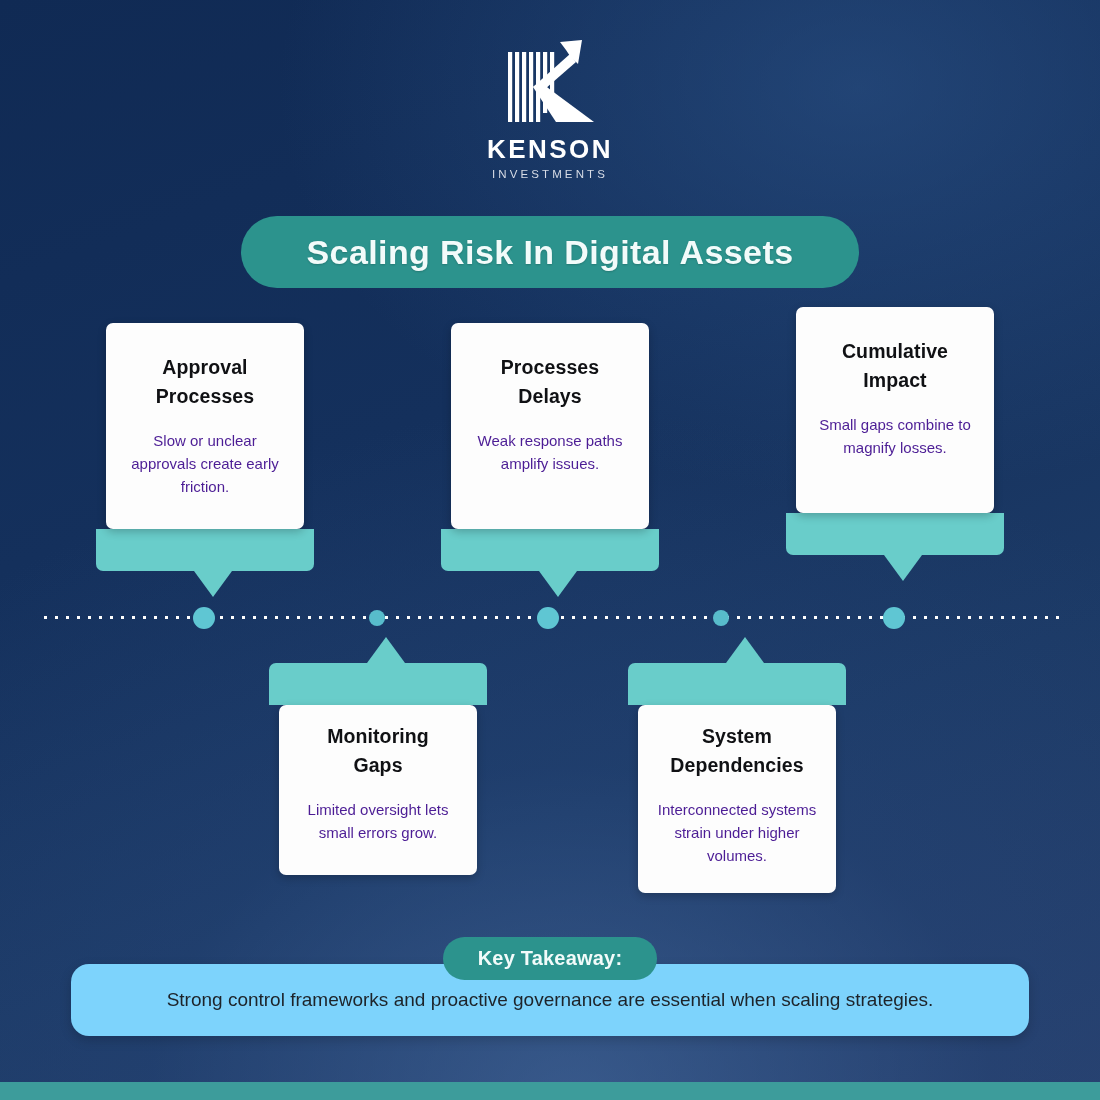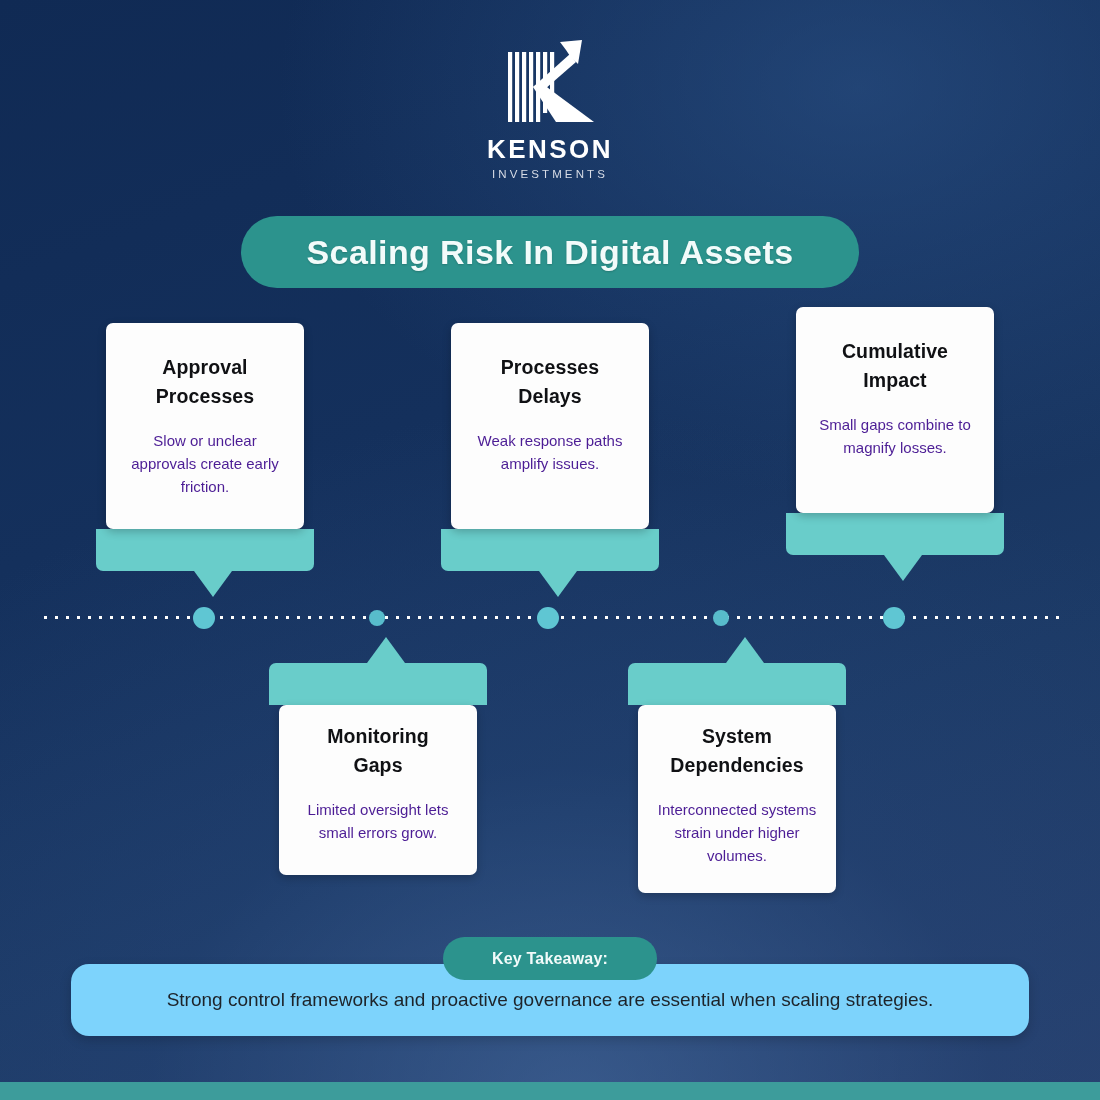--- a/index.html
+++ b/index.html
@@ -110,21 +110,21 @@
   #card-3 { left:279px; top:663px; }
   #card-4 { left:624px; top:663px;margin-left:14px; }
 
   
   #takeaway-pill {
     position:absolute; left:443px; top:937px; width:214px; height:43px;
     background:#2c938d; border-radius:22px; z-index:3;
     display:flex; align-items:center; justify-content:center;
   }
   #takeaway-pill .txt {
-    color:#f2fbfa; font-weight:bold; font-size:16px; letter-spacing:0.2px;
+    color:#f2fbfa; font-weight:bold; font-size:20px; letter-spacing:0.2px;
   }
   #takeaway-box {
     position:absolute; left:71px; top:964px; width:958px; height:72px;
     background:#7dd3fc; border-radius:18px; z-index:2;
     display:flex; align-items:center; justify-content:center;
     box-shadow:0 4px 12px rgba(0,0,0,0.18);
   }
   #takeaway-box .txt {
     color:#1d2329; font-size:19px; line-height:26px; text-align:center;
     padding:0 26px;

